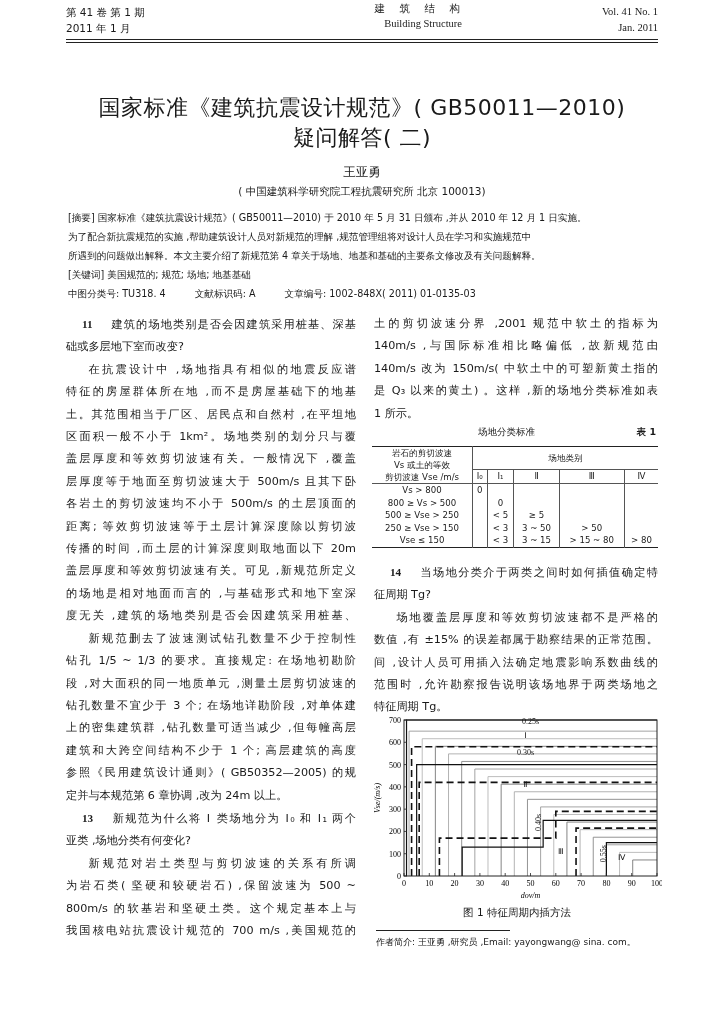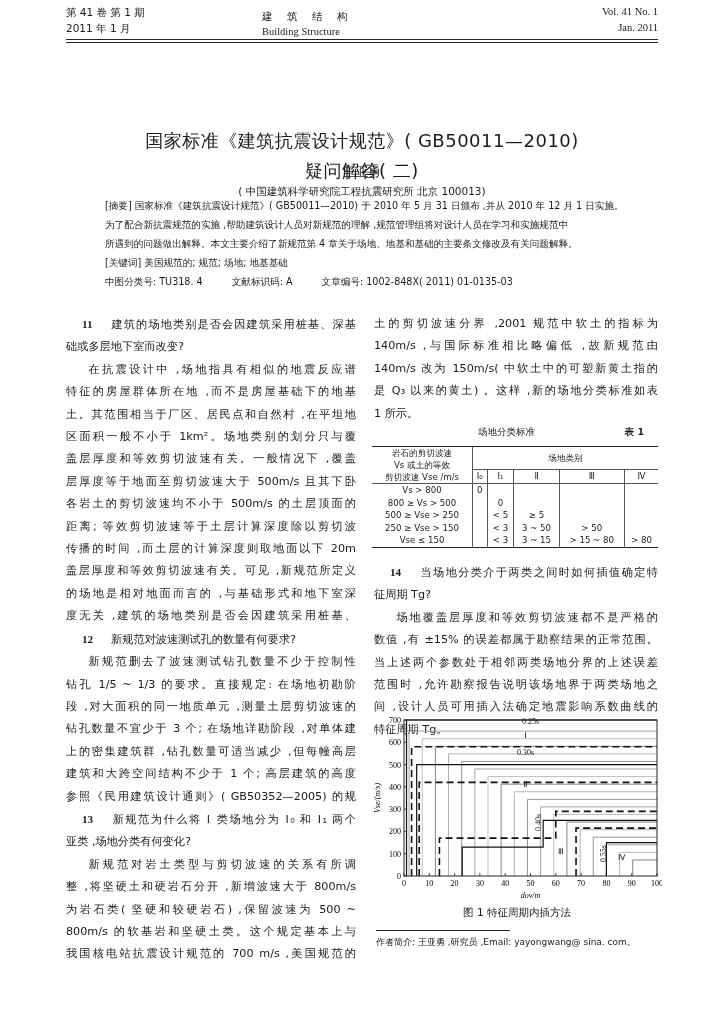--- a/index.html
+++ b/index.html
@@ -4,21 +4,21 @@
 <style>
   html, body { margin:0; padding:0; background:#ffffff; }
   body { width:724px; height:1024px; position:relative; overflow:hidden;
          font-family:"DejaVu Sans", sans-serif; color:#1a1a1a; }
   .serif { font-family:"Liberation Serif", "DejaVu Serif", serif; }
   .abs { position:absolute; }
   
   .hdr { font-size:10.5px; line-height:16px; }
   .hdr-rule { position:absolute; left:66px; width:592px; height:0; border-top:1.2px solid #222; }
   
-  .title { position:absolute; left:0; width:724px; text-align:center; font-size:18px; letter-spacing:0.5px;margin-top:36px; }
+  .title { position:absolute; left:0; width:724px; text-align:center; font-size:22px; letter-spacing:0.5px; }
   .author { position:absolute; left:0; width:724px; text-align:center; font-size:12.5px; }
   .affil { position:absolute; left:0; width:724px; text-align:center; font-size:10.5px; }
   .abs-block { position:absolute; left:68px; width:590px; font-size:9.6px; line-height:19px; }
   .abs-block div { white-space:nowrap; }
   .meta-row span { margin-right:26px; }
   
   .col { position:absolute; font-size:11.2px; line-height:22.4px; text-align:justify; }
   .col p { margin:0; white-space:nowrap; text-align:justify; text-align-last:justify; }
   .col p.last { text-align-last:left; }
   .col p.ind { text-indent:2em; }
@@ -37,37 +37,37 @@
   .fn-rule { position:absolute; left:376px; top:930px; width:134px; border-top:1px solid #222; }
   .footnote { position:absolute; left:376px; top:936px; font-size:9px; white-space:nowrap; }
 </style>
 </head>
 <body>
 
 <div class="abs hdr" style="left:66px;top:4px;">
   <div>第 41 卷 第 1 期</div>
   <div>2011 年 1 月</div>
 </div>
-<div class="abs hdr" style="left:262px;top:8px;width:200px;text-align:left;">
+<div class="abs hdr" style="left:262px;top:0;width:200px;text-align:right;">
   <div style="letter-spacing:2px;">建　筑　结　构</div>
   <div class="serif">Building Structure</div>
 </div>
 <div class="abs hdr serif" style="right:66px;top:4px;text-align:right;">
   <div>Vol. 41  No. 1</div>
   <div>Jan.  2011</div>
 </div>
 <div class="hdr-rule" style="top:39px;"></div>
 <div class="hdr-rule" style="top:42px;"></div>
 
 <div class="title" style="top:93px;">国家标准《建筑抗震设计规范》( GB50011—2010)</div>
 <div class="title" style="top:123px;">疑问解答( 二)</div>
 <div class="author" style="top:164px;">王亚勇</div>
 <div class="affil" style="top:185px;">( 中国建筑科学研究院工程抗震研究所 北京 100013)</div>
 
-<div class="abs-block" style="top:196px;margin-left:37px;">
+<div class="abs-block" style="top:208px;">
   <div>[摘要]  国家标准《建筑抗震设计规范》( GB50011—2010) 于 2010 年 5 月 31 日颁布 ,并从 2010 年 12 月 1 日实施。</div>
   <div>为了配合新抗震规范的实施 ,帮助建筑设计人员对新规范的理解 ,规范管理组将对设计人员在学习和实施规范中</div>
   <div>所遇到的问题做出解释。本文主要介绍了新规范第 4 章关于场地、地基和基础的主要条文修改及有关问题解释。</div>
   <div>[关键词]  美国规范的; 规范; 场地; 地基基础</div>
   <div class="meta-row">
     <span>中图分类号: TU318. 4</span>
     <span>文献标识码: A</span>
     <span>文章编号: 1002-848X( 2011) 01-0135-03</span>
   </div>
 </div>
@@ -80,48 +80,47 @@
     <p class=""><span>土。其范围相当于厂区、居民点和自然村 ,在平坦地</span></p>
     <p class=""><span>区面积一般不小于 1km²。场地类别的划分只与覆</span></p>
     <p class=""><span>盖层厚度和等效剪切波速有关。一般情况下 ,覆盖</span></p>
     <p class=""><span>层厚度等于地面至剪切波速大于 500m/s 且其下卧</span></p>
     <p class=""><span>各岩土的剪切波速均不小于 500m/s 的土层顶面的</span></p>
     <p class=""><span>距离; 等效剪切波速等于土层计算深度除以剪切波</span></p>
     <p class=""><span>传播的时间 ,而土层的计算深度则取地面以下 20m</span></p>
     <p class=""><span>盖层厚度和等效剪切波速有关。可见 ,新规范所定义</span></p>
     <p class=""><span>的场地是相对地面而言的 ,与基础形式和地下室深</span></p>
     <p class=""><span>度无关 ,建筑的场地类别是否会因建筑采用桩基、</span></p>
-    <p class="last"><span class="qnum">12</span><span>新规范对波速测试孔的数量有何要求?</span></p>
     <p class="ind"><span>新规范删去了波速测试钻孔数量不少于控制性</span></p>
     <p class=""><span>钻孔 1/5 ~ 1/3 的要求。直接规定: 在场地初勘阶</span></p>
     <p class=""><span>段 ,对大面积的同一地质单元 ,测量土层剪切波速的</span></p>
     <p class=""><span>钻孔数量不宜少于 3 个; 在场地详勘阶段 ,对单体建</span></p>
     <p class=""><span>上的密集建筑群 ,钻孔数量可适当减少 ,但每幢高层</span></p>
     <p class=""><span>建筑和大跨空间结构不少于 1 个; 高层建筑的高度</span></p>
     <p class=""><span>参照《民用建筑设计通则》( GB50352—2005) 的规</span></p>
+    <p class="last"><span>定并与本规范第 6 章协调 ,改为 24m 以上。</span></p>
     <p class=""><span class="qnum">13</span><span>新规范为什么将 Ⅰ 类场地分为 Ⅰ₀ 和 Ⅰ₁ 两个</span></p>
     <p class="last"><span>亚类 ,场地分类有何变化?</span></p>
     <p class="ind"><span>新规范对岩土类型与剪切波速的关系有所调</span></p>
-    <p class=""><span>整 ,将坚硬土和硬岩石分开 ,新增波速大于 800m/s</span></p>
     <p class=""><span>为岩石类( 坚硬和较硬岩石) ,保留波速为 500 ~</span></p>
     <p class=""><span>800m/s 的软基岩和坚硬土类。这个规定基本上与</span></p>
     <p class=""><span>我国核电站抗震设计规范的 700 m/s ,美国规范的</span></p>
   </div>
 
 <div class="col" id="right-top" style="left:374px;top:313px;width:284px;">
     <p class=""><span>土的剪切波速分界 ,2001 规范中软土的指标为</span></p>
     <p class=""><span>140m/s ,与国际标准相比略偏低 ,故新规范由</span></p>
     <p class=""><span>140m/s 改为 150m/s( 中软土中的可塑新黄土指的</span></p>
     <p class=""><span>是 Q₃ 以来的黄土) 。这样 ,新的场地分类标准如表</span></p>
     <p class="last"><span>1 所示。</span></p>
   </div>
 
 <div class="tbl-caption" style="top:426px;">
   <span style="position:absolute;left:100px;">场地分类标准</span>
-  <span style="position:absolute;right:12px;font-weight:bold;">表 1</span>
+  <span style="position:absolute;right:0;font-weight:bold;">表 1</span>
 </div>
 <table class="t1">
   <tbody>
       <tr class="topline">
     <td rowspan="2" class="vr hr" style="width:96px;line-height:12px;">
       <div>岩石的剪切波速</div>
       <div>Vs 或土的等效</div>
       <div>剪切波速 Vse /m/s</div>
     </td>
     <td colspan="5" class="hr" style="height:22px;">场地类别</td>
@@ -176,23 +175,22 @@
         <td>&gt; 80</td>
       </tr>
     </tbody>
 </table>
 
 <div class="col" id="right-bottom" style="left:374px;top:561px;width:284px;">
     <p class=""><span class="qnum">14</span><span>当场地分类介于两类之间时如何插值确定特</span></p>
     <p class="last"><span>征周期 Tg?</span></p>
     <p class="ind"><span>场地覆盖层厚度和等效剪切波速都不是严格的</span></p>
     <p class=""><span>数值 ,有 ±15% 的误差都属于勘察结果的正常范围。</span></p>
-    <p class=""><span>当上述两个参数处于相邻两类场地分界的上述误差</span></p>
+    <p class=""><span>间 ,设计人员可用插入法确定地震影响系数曲线的</span></p>
     <p class=""><span>范围时 ,允许勘察报告说明该场地界于两类场地之</span></p>
-    <p class=""><span>间 ,设计人员可用插入法确定地震影响系数曲线的</span></p>
     <p class="last"><span>特征周期 Tg。</span></p>
   </div>
 
 <svg class="chart" id="fig1" viewBox="0 0 290 200" xmlns="http://www.w3.org/2000/svg">
     <polyline points="37.06,160 37.06,15.142857142857139 285,15.142857142857139" fill="none" stroke="#9a9a9a" stroke-width="0.9"></polyline>
     <polyline points="50.216,160 50.216,22.72 285,22.72" fill="none" stroke="#b5b5b5" stroke-width="0.9"></polyline>
     <polyline points="63.372,160 63.372,30.29714285714286 285,30.29714285714286" fill="none" stroke="#777" stroke-width="0.9"></polyline>
     <polyline points="76.528,160 76.528,37.87428571428572 285,37.87428571428572" fill="none" stroke="#aaa" stroke-width="0.9"></polyline>
     <polyline points="89.684,160 89.684,45.451428571428565 285,45.451428571428565" fill="none" stroke="#888" stroke-width="0.9"></polyline>
     <polyline points="102.84,160 102.84,53.028571428571425 285,53.028571428571425" fill="none" stroke="#9a9a9a" stroke-width="0.9"></polyline>

